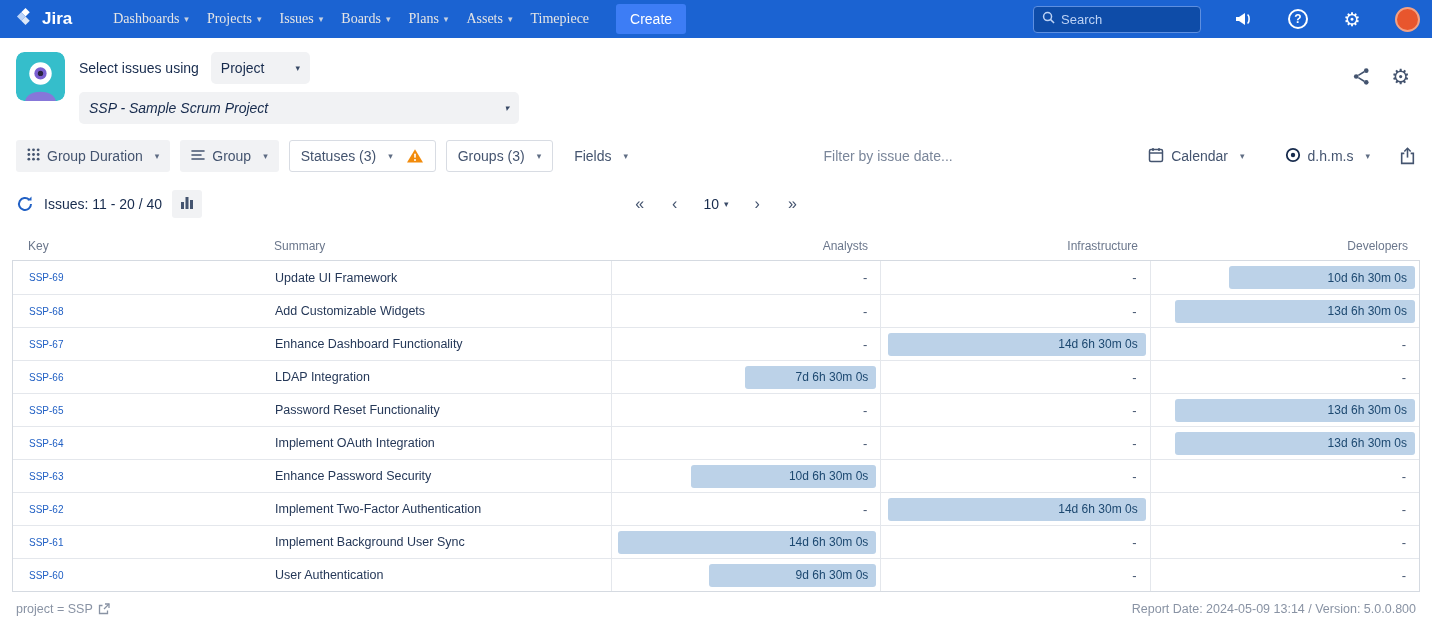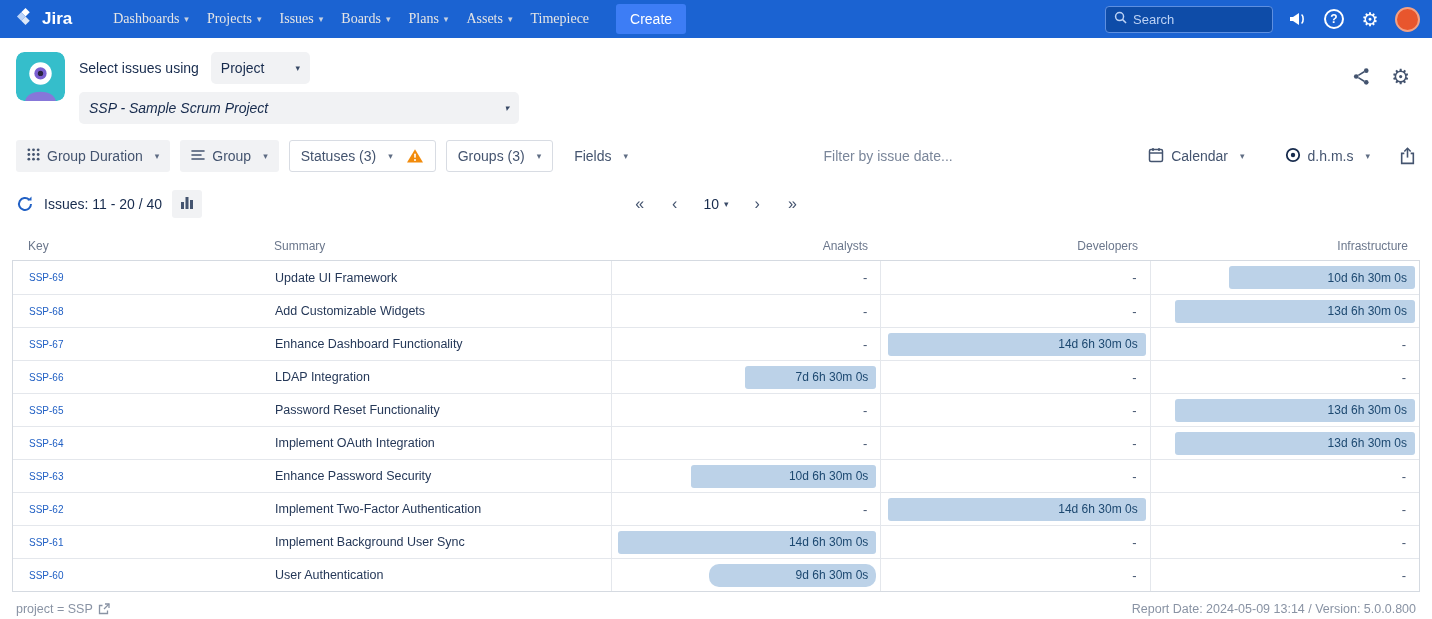--- a/index.html
+++ b/index.html
@@ -18,21 +18,21 @@
   }
   .brand { display:flex; align-items:center; gap:7px; font-size:17px; font-weight:bold; margin-right:28px; padding-left:4px; }
   .nav-item {
     background:none; border:none; color:#e5e5e5; font-size:14px; cursor:pointer;
     padding:8px 9px; display:flex; align-items:center; font-family:Liberation Serif, serif;
   }
   .create-btn {
     background:#3D7DF5; color:#fff; border:none; border-radius:3px;
     font-size:14px; font-weight:500; padding:7px 14px; margin-left:14px; cursor:pointer; font-family:inherit;
   }
-  .nav-right { margin-left:auto; display:flex; align-items:center; gap:14px; }
+  .nav-right { margin-left:auto; display:flex; align-items:center; gap:32px; }
   .nav-search {
     display:flex; align-items:center; gap:6px;
     background:#0E4CA8; border:1px solid #5E8FE0; border-radius:4px;
     height:27px; padding:0 8px; width:168px;
   }
   .nav-search input {
     background:transparent; border:none; outline:none; color:#fff;
     font-size:13px; width:100%; font-family:inherit;
   }
   .nav-search input::placeholder { color:#BCD2F5; }
@@ -317,22 +317,22 @@
     <button class="pg-btn">›</button>
     <button class="pg-btn">»</button>
   </div>
 </div>
 
 <div class="table-wrap">
   <div class="grid-head">
     <div class="th">Key</div>
     <div class="th" style="padding-left:12px;">Summary</div>
     <div class="th right">Analysts</div>
+    <div class="th right">Infrastructure</div>
     <div class="th right">Developers</div>
-    <div class="th right">Infrastructure</div>
   </div>
   <div class="tbody">
       <div class="trow">
         <div class="tc key">
           <a href="#">SSP-69</a>
         </div>
         <div class="tc sum">Update UI Framework</div>
         <div class="tc dur">
           <span class="dash">-</span>
         </div>
@@ -462,21 +462,21 @@
         <div class="tc dur">
           <span class="dash">-</span>
         </div>
       </div>
       <div class="trow">
         <div class="tc key">
           <a href="#">SSP-60</a>
         </div>
         <div class="tc sum">User Authentication</div>
         <div class="tc dur">
-          <div class="bar" style="width: 64.375%; border-radius: 10px;">9d 6h 30m 0s</div>
+          <div class="bar" style="width: 64.375%;">9d 6h 30m 0s</div>
         </div>
         <div class="tc dur">
           <span class="dash">-</span>
         </div>
         <div class="tc dur">
           <span class="dash">-</span>
         </div>
       </div>
     </div>
 </div>

